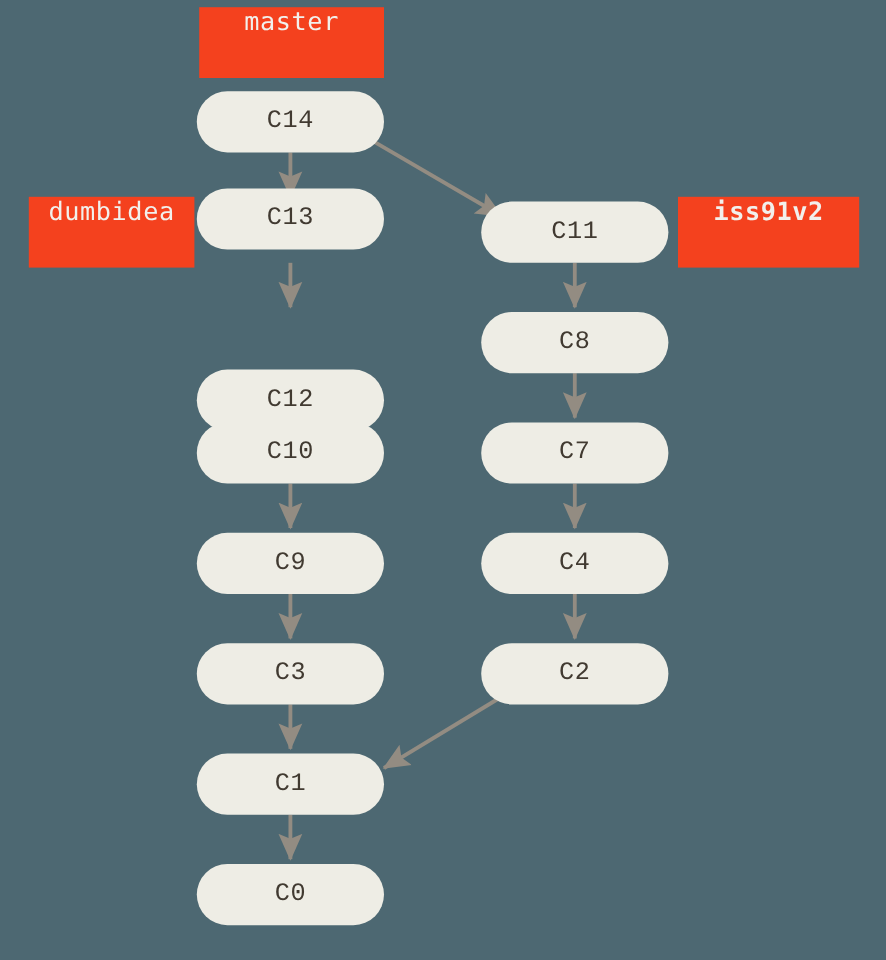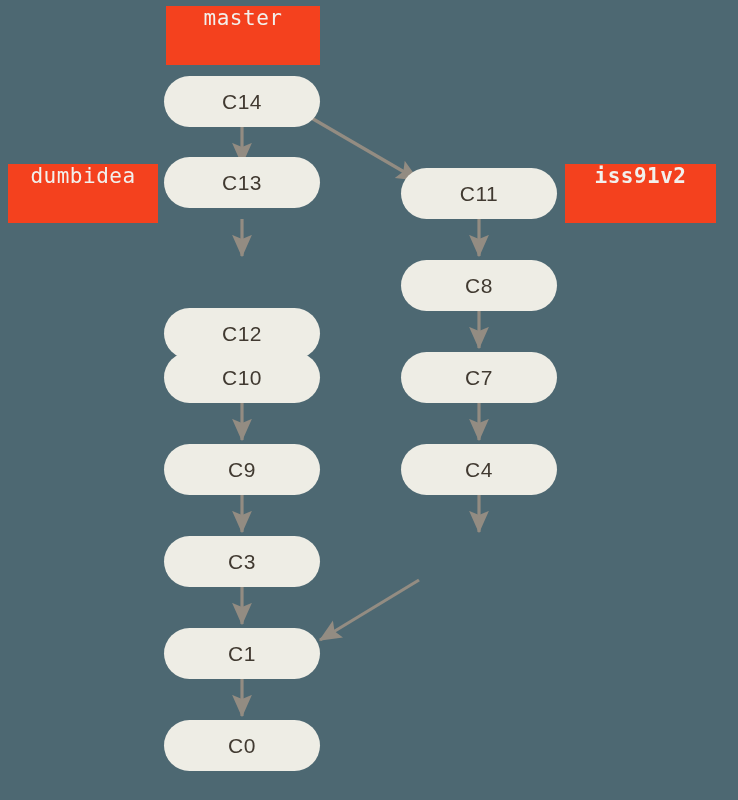--- a/index.html
+++ b/index.html
@@ -27,21 +27,21 @@
     position: absolute;
     width: 156px;
     height: 51px;
     background: #eeede5;
     border-radius: 26px;
     display: flex;
     align-items: center;
     justify-content: center;
     color: #413a31;
     font-size: 21px;
-    font-family: Liberation Sans, sans-serif;
+    font-family: Liberation Mono, monospace;
     letter-spacing: 0.5px;
     z-index: 2;
   }
   .branch-label {
     position: absolute;
     height: 59px;
     background: #f4411e;
     display: flex;
     align-items: flex-start;
     justify-content: center;
@@ -79,21 +79,21 @@
       <line x1="479" y1="495" x2="479" y2="532"></line>
 
       <line x1="308" y1="116" x2="418" y2="180"></line>
       <line x1="419" y1="580" x2="320" y2="640"></line>
     </g>
   </svg>
 
   <div class="branch-label" style="left:166px; top:6px; width:154px;">
     <span>master</span>
   </div>
-  <div class="branch-label" style="left:8px; top:164px; width:150px;">
+  <div class="branch-label" style="left:24px; top:164px; width:138px;">
     <span>dumbidea</span>
   </div>
   <div class="branch-label" style="left:565px; top:164px; width:151px;font-weight:bold;">
     <span>iss91v2</span>
   </div>
 
   <div class="commit-node" style="left:164px; top:76px;">
     <span>C14</span>
   </div>
   <div class="commit-node" style="left:164px; top:157px;">
@@ -123,14 +123,17 @@
   </div>
   <div class="commit-node" style="left:401px; top:260px;">
     <span>C8</span>
   </div>
   <div class="commit-node" style="left:401px; top:352px;">
     <span>C7</span>
   </div>
   <div class="commit-node" style="left:401px; top:444px;">
     <span>C4</span>
   </div>
+  <div class="commit-node" style="left:401px; top:536px;">
+    <span>C2</span>
+  </div>
 
 </div>
 
 </body></html>

